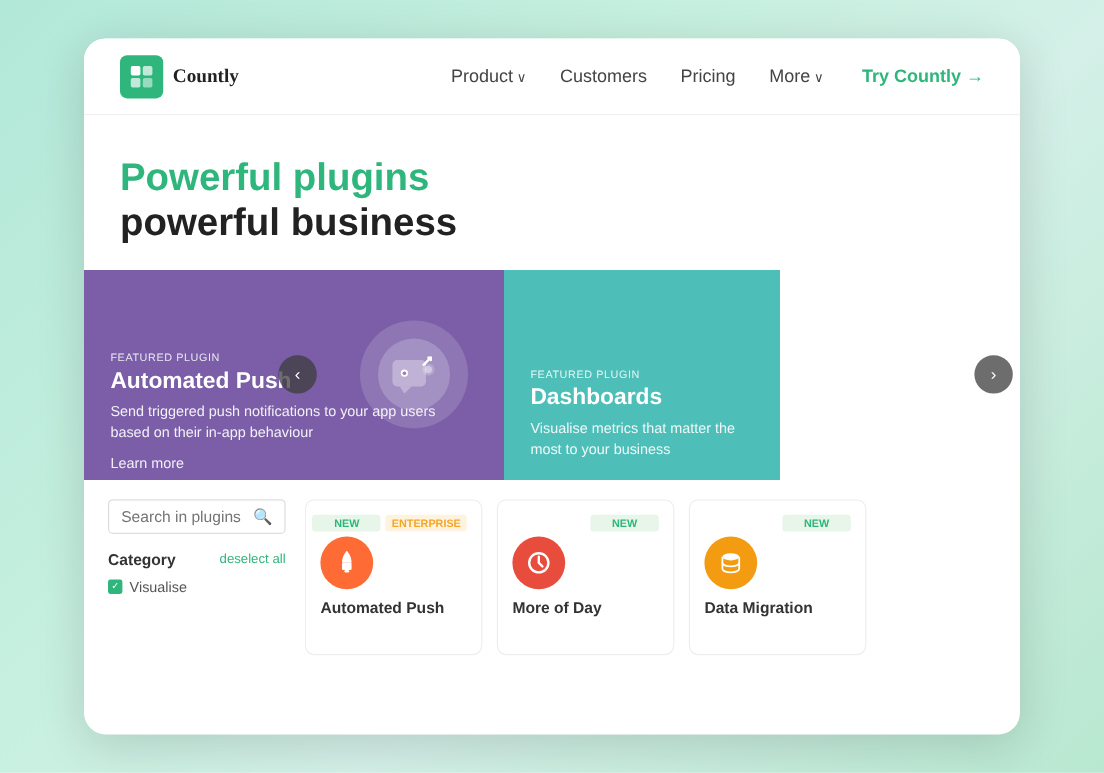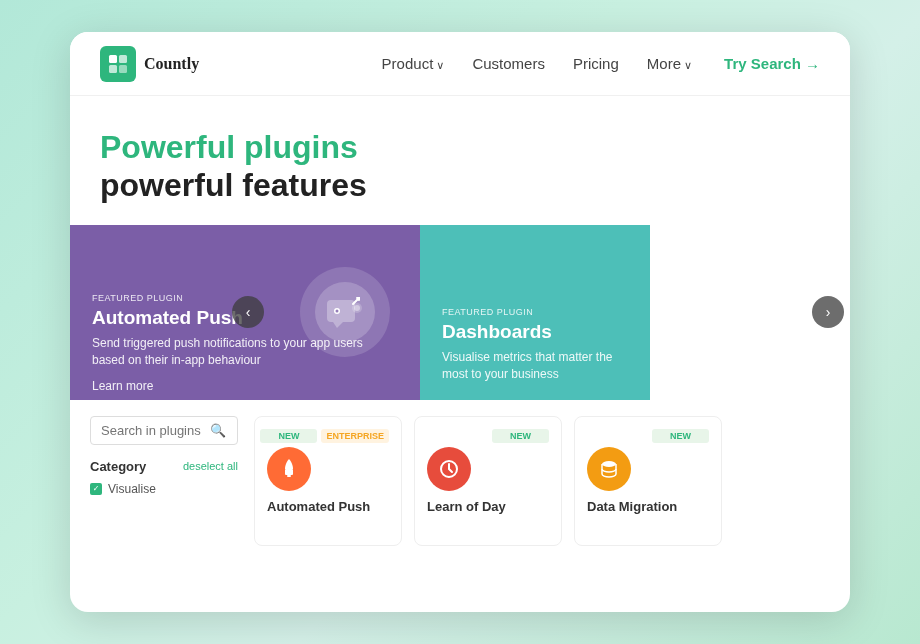--- a/index.html
+++ b/index.html
@@ -387,26 +387,26 @@
       <li>
         <a href="#">Customers</a>
       </li>
       <li>
         <a href="#">Pricing</a>
       </li>
       <li>
         <a href="#" class="has-arrow">More</a>
       </li>
     </ul>
-    <a href="#" class="try-btn">Try Search →</a>
+    <a href="#" class="try-btn">Try Countly →</a>
   </nav>
 
   <div class="hero">
     <div class="hero-title-green">Powerful plugins</div>
-    <div class="hero-title-dark">powerful features</div>
+    <div class="hero-title-dark">powerful business</div>
   </div>
 
   <div class="carousel-area">
 
 
     <div class="card card-purple">
       <div class="icon-circle">
         <div class="icon-circle-large">
           <div class="icon-circle-inner">
             <svg width="44" height="44" viewBox="0 0 44 44" fill="none">
@@ -474,21 +474,21 @@
       <div class="plugin-card">
         <div class="plugin-badge-row">
           <span class="badge-new">NEW</span>
         </div>
         <div class="plugin-icon-wrap plugin-icon-red">
           <svg width="24" height="24" viewBox="0 0 24 24" fill="none">
             <circle cx="12" cy="12" r="8" stroke="white" stroke-width="2"></circle>
             <path d="M12 7V12L15 15" stroke="white" stroke-width="2" stroke-linecap="round"></path>
           </svg>
         </div>
-        <span class="plugin-name">Learn of Day</span>
+        <span class="plugin-name">More of Day</span>
       </div>
 
       <div class="plugin-card">
         <div class="plugin-badge-row">
           <span class="badge-new">NEW</span>
         </div>
         <div class="plugin-icon-wrap plugin-icon-yellow">
           <svg width="24" height="24" viewBox="0 0 24 24" fill="none">
             <ellipse cx="12" cy="7" rx="7" ry="3" fill="white"></ellipse>
             <path d="M5 7V12C5 13.66 8.13 15 12 15S19 13.66 19 12V7" stroke="white" stroke-width="1.5"></path>

